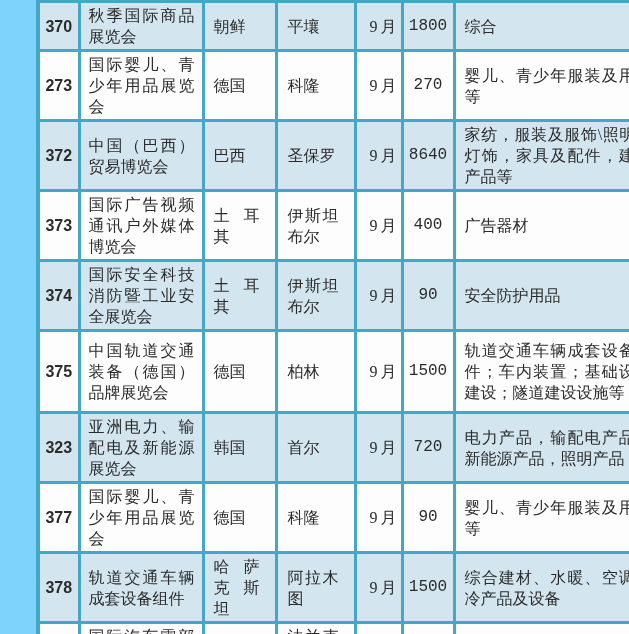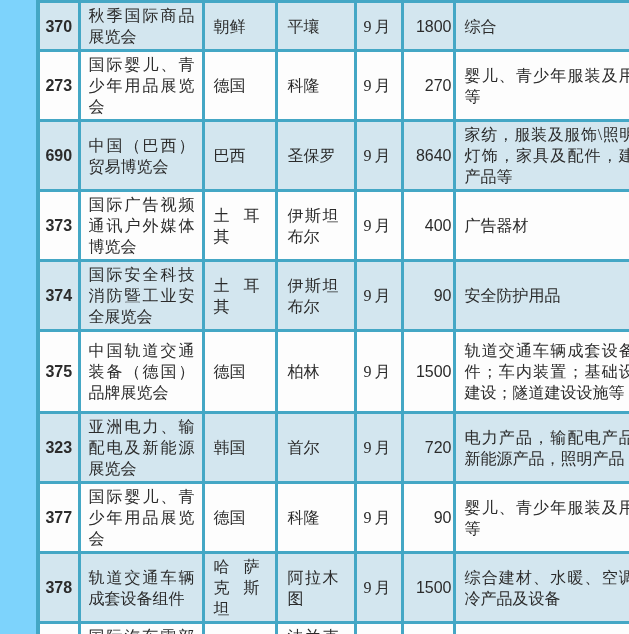--- a/index.html
+++ b/index.html
@@ -65,29 +65,29 @@
   }
   td.country {
     padding: 2px 15px 2px 9px;
     text-align: justify;
   }
   td.city {
     padding: 2px 15px 2px 10px;
     text-align: justify;
   }
   td.month {
-    text-align: center;
+    text-align: right;
     letter-spacing: 3px;
     white-space: nowrap;
   }
   td.scale {
-    font-family: Liberation Sans, sans-serif;
+    font-family: Liberation Mono, monospace;
     font-size: 16px;
     color: #222222;
-    text-align: right;
+    text-align: center;
   }
   td.products {
     padding: 2px 7px 2px 9px;
     text-align: justify;
   }
 </style>
 </head>
 <body>
 
 <div class="page">
@@ -114,21 +114,21 @@
       <tr class="plain">
         <td class="num">273</td>
         <td class="name">国际婴儿、青少年用品展览会</td>
         <td class="country">德国</td>
         <td class="city">科隆</td>
         <td class="month">9月</td>
         <td class="scale">270</td>
         <td class="products">婴儿、青少年服装及用具等</td>
       </tr>
       <tr class="shaded">
-        <td class="num">690</td>
+        <td class="num">372</td>
         <td class="name">中国（巴西）贸易博览会</td>
         <td class="country">巴西</td>
         <td class="city">圣保罗</td>
         <td class="month">9月</td>
         <td class="scale">8640</td>
         <td class="products">家纺，服装及服饰\照明及灯饰，家具及配件，建材产品等</td>
       </tr>
       <tr class="plain">
         <td class="num">373</td>
         <td class="name">国际广告视频通讯户外媒体博览会</td>

